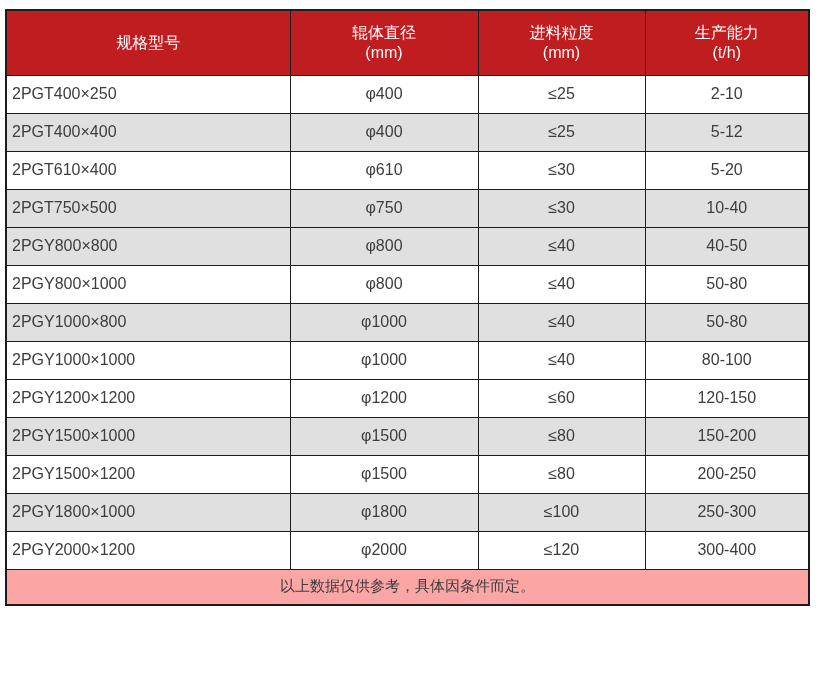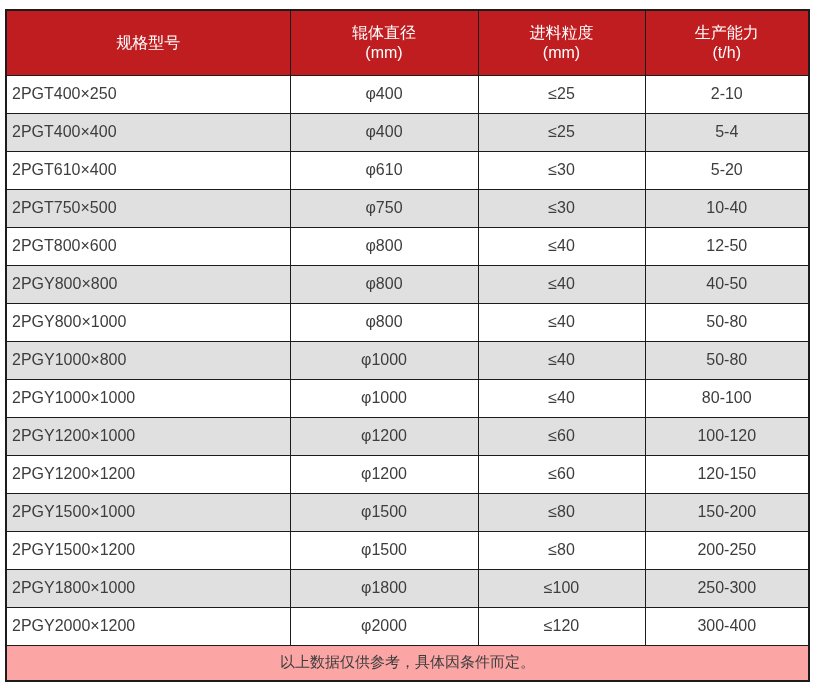--- a/index.html
+++ b/index.html
@@ -102,39 +102,33 @@
         <tr>
           <td class="left">2PGT400×250</td>
           <td>φ400</td>
           <td>≤25</td>
           <td>2-10</td>
         </tr>
         <tr class="alt">
           <td class="left">2PGT400×400</td>
           <td>φ400</td>
           <td>≤25</td>
-          <td>5-4</td>
+          <td>5-12</td>
         </tr>
         <tr>
           <td class="left">2PGT610×400</td>
           <td>φ610</td>
           <td>≤30</td>
           <td>5-20</td>
         </tr>
         <tr class="alt">
           <td class="left">2PGT750×500</td>
           <td>φ750</td>
           <td>≤30</td>
           <td>10-40</td>
-        </tr>
-        <tr>
-          <td class="left">2PGT800×600</td>
-          <td>φ800</td>
-          <td>≤40</td>
-          <td>12-50</td>
         </tr>
         <tr class="alt">
           <td class="left">2PGY800×800</td>
           <td>φ800</td>
           <td>≤40</td>
           <td>40-50</td>
         </tr>
         <tr>
           <td class="left">2PGY800×1000</td>
           <td>φ800</td>
@@ -145,26 +139,20 @@
           <td class="left">2PGY1000×800</td>
           <td>φ1000</td>
           <td>≤40</td>
           <td>50-80</td>
         </tr>
         <tr>
           <td class="left">2PGY1000×1000</td>
           <td>φ1000</td>
           <td>≤40</td>
           <td>80-100</td>
-        </tr>
-        <tr class="alt">
-          <td class="left">2PGY1200×1000</td>
-          <td>φ1200</td>
-          <td>≤60</td>
-          <td>100-120</td>
         </tr>
         <tr>
           <td class="left">2PGY1200×1200</td>
           <td>φ1200</td>
           <td>≤60</td>
           <td>120-150</td>
         </tr>
         <tr class="alt">
           <td class="left">2PGY1500×1000</td>
           <td>φ1500</td>

